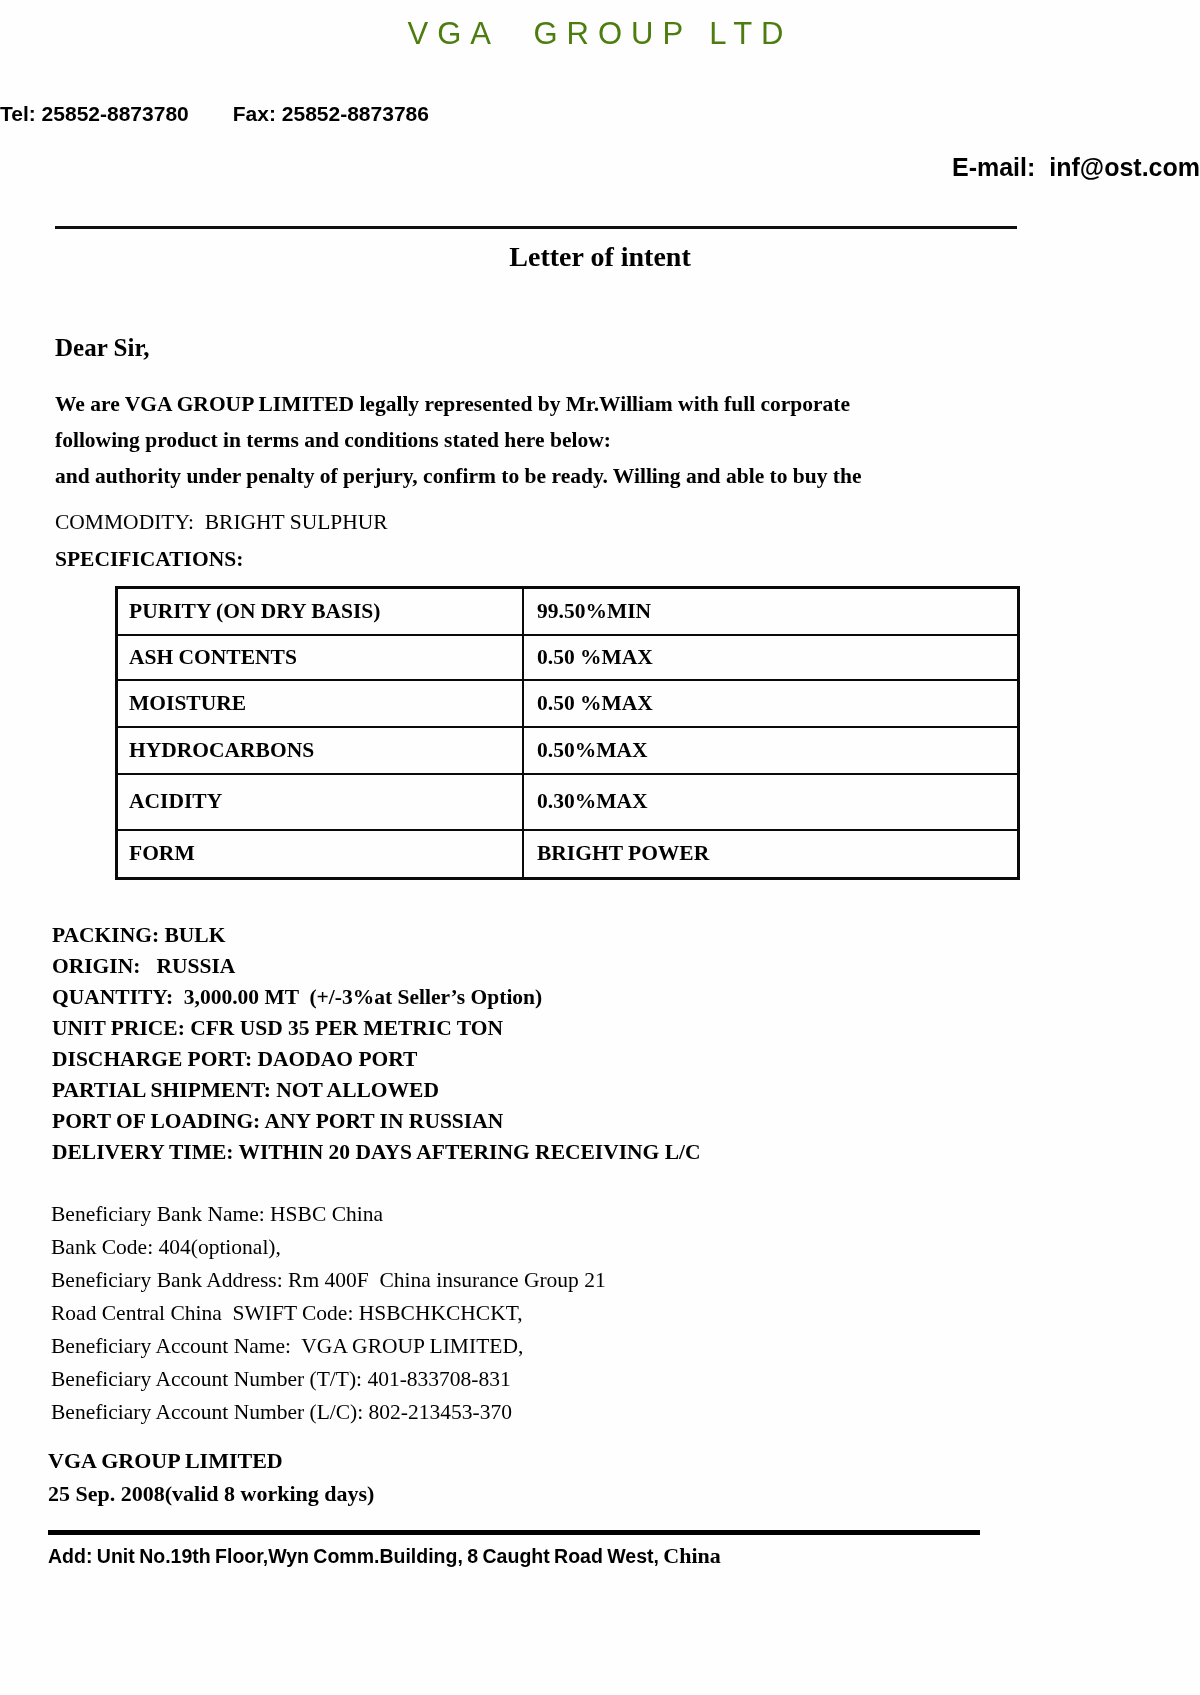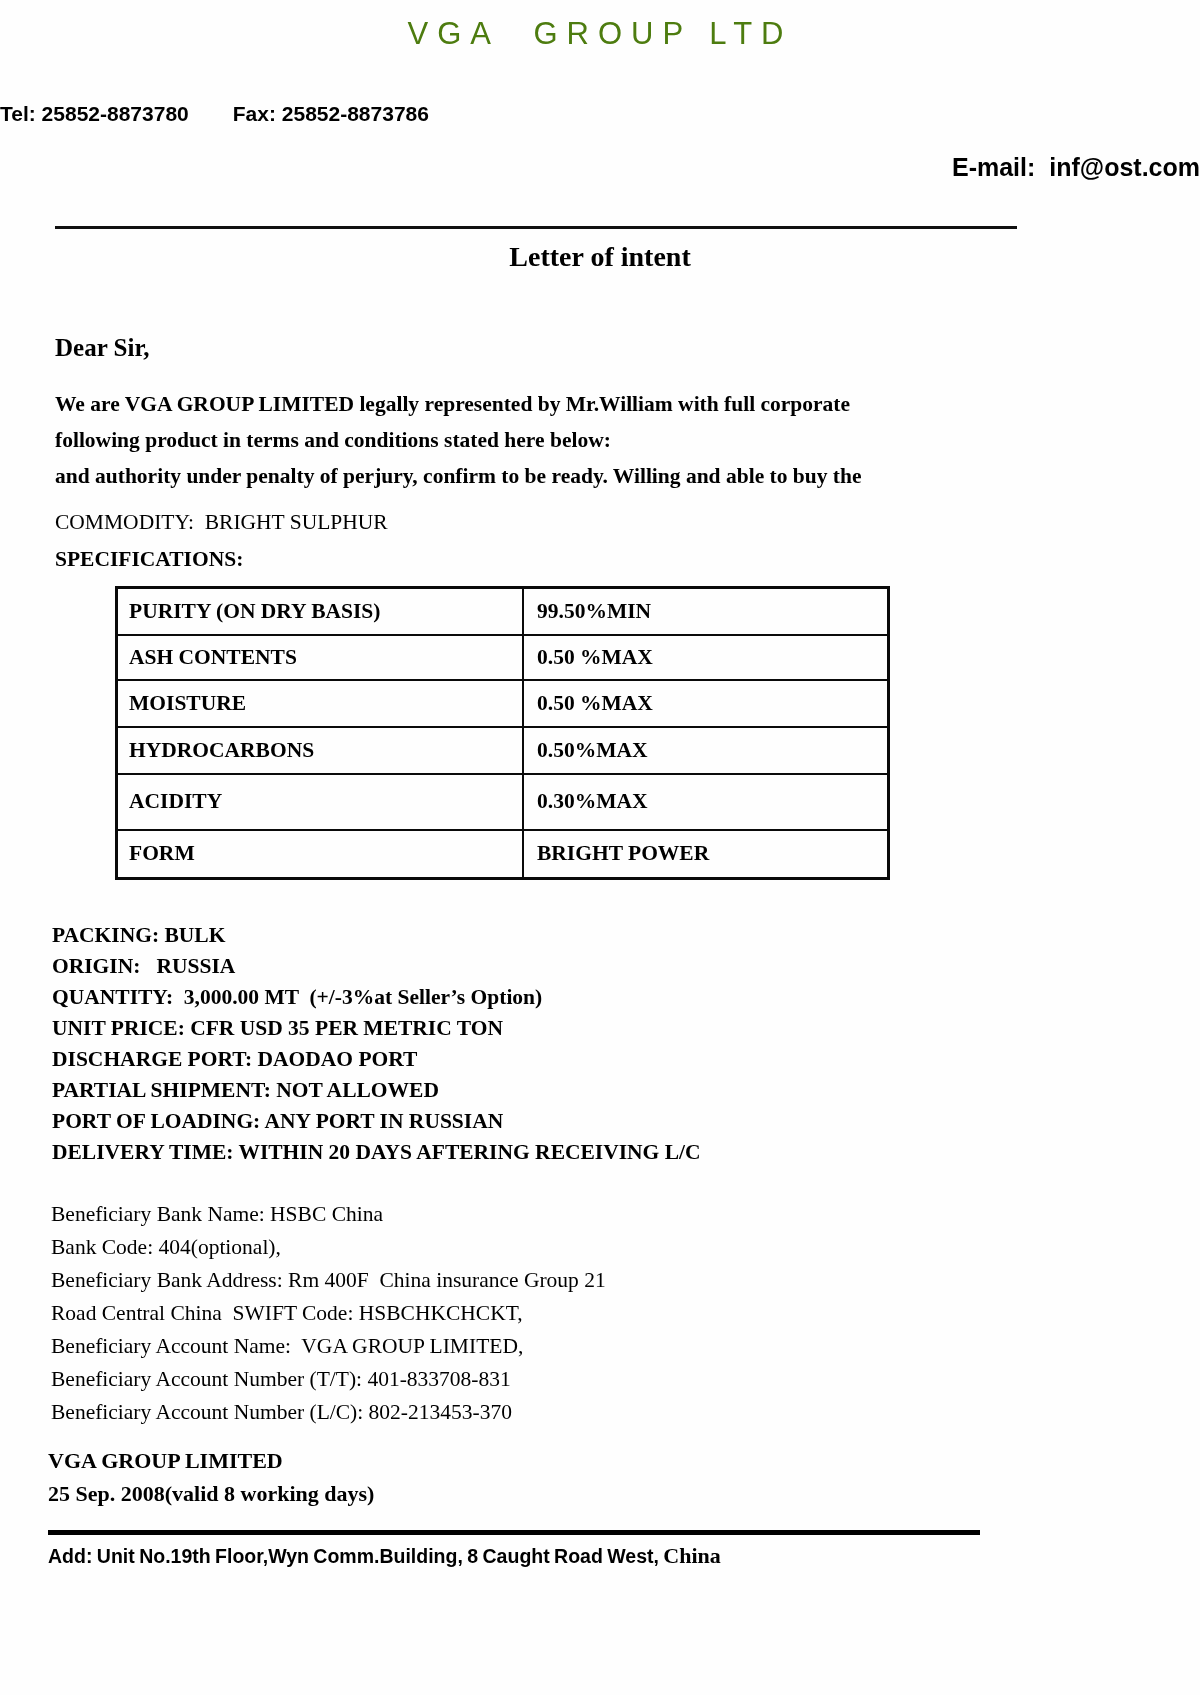--- a/index.html
+++ b/index.html
@@ -91,21 +91,21 @@
     position: absolute;
     top: 547px; left: 55px;
     font-size: 21.5px;
     font-weight: bold;
   }
 
   
   .spec-table {
     position: absolute;
     top: 586px; left: 115px;
-    width: 775px;
+    width: 905px;
     border-collapse: collapse;
     border: 3px solid #0a0a0a;
   }
   .spec-table td {
     border: 2px solid #0a0a0a;
     font-size: 21.5px;
     font-weight: bold;
     vertical-align: middle;
     padding: 0 0 0 11px;
   }

